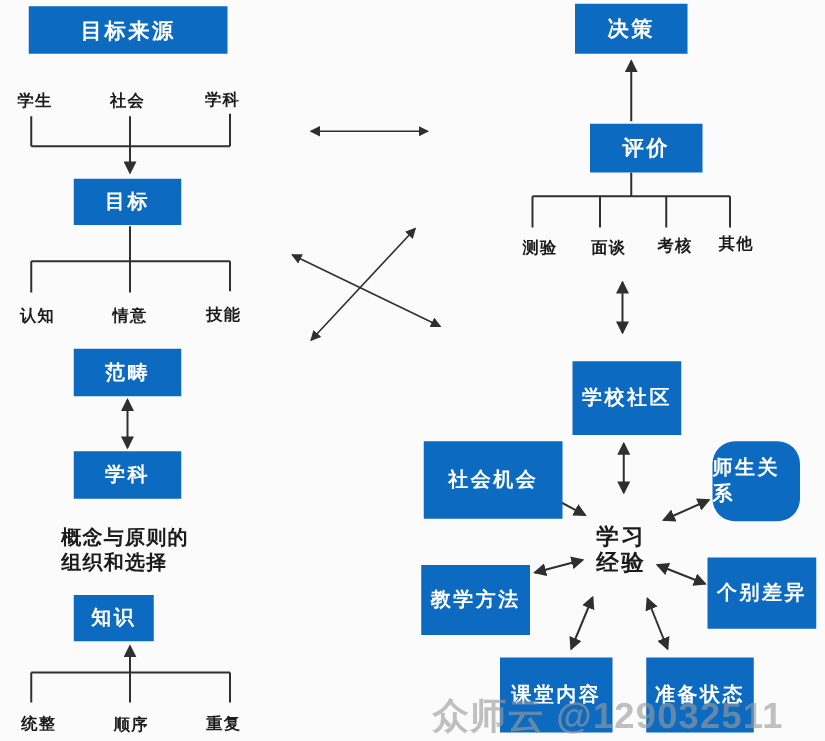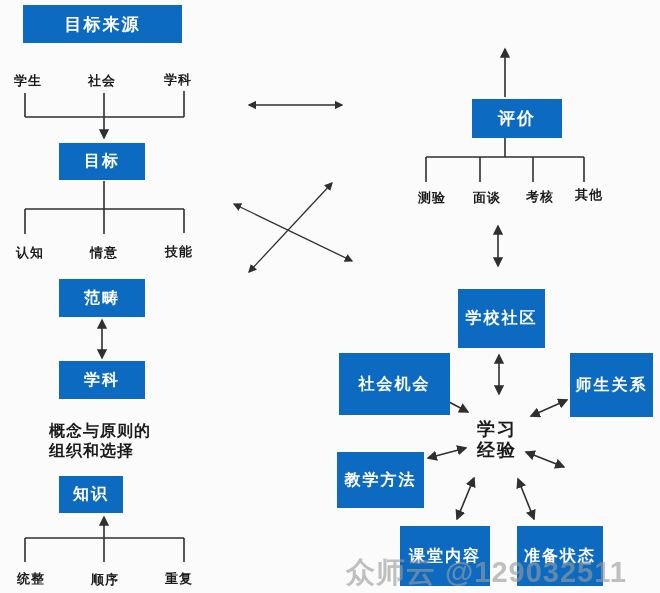--- a/index.html
+++ b/index.html
@@ -158,41 +158,43 @@
     <div>概念与原则的</div>
     <div>组织和选择</div>
   </div>
 
   <div class="bluebox" style="left:59px;top:476px;width:64px;height:37px;">知识</div>
 
   <span class="lbl" style="left:31px;top:579px;">统整</span>
   <span class="lbl" style="left:105px;top:580px;">顺序</span>
   <span class="lbl" style="left:179px;top:579px;">重复</span>
 
+  <div class="bluebox" style="left:460px;top:3px;width:90px;height:40px;font-size:17px;">决策</div>
 
   <div class="bluebox" style="left:472px;top:99px;width:90px;height:39px;font-size:17px;">评价</div>
 
   <span class="lbl" style="left:432px;top:198px;">测验</span>
   <span class="lbl" style="left:487px;top:198px;">面谈</span>
   <span class="lbl" style="left:540px;top:197px;">考核</span>
   <span class="lbl" style="left:589px;top:195px;">其他</span>
 
   <div class="bluebox" style="left:458px;top:289px;width:87px;height:59px;">学校社区</div>
 
   <div class="center-label" style="left:497px;top:419px;">
     <div>学习</div>
     <div>经验</div>
   </div>
 
   <div class="bluebox" style="left:339px;top:353px;width:111px;height:62px;">社会机会</div>
 
-  <div class="bluebox" style="left:570px;top:353px;width:83px;height:64px;">师生关系</div>
+  <div class="bluebox" style="left:570px;top:353px;width:70px;height:64px;border-radius:18px;">师生关系</div>
 
   <div class="bluebox" style="left:337px;top:452px;width:87px;height:56px;">教学方法</div>
 
+  <div class="bluebox" style="left:566px;top:446px;width:87px;height:57px;">个别差异</div>
 
   <div class="bluebox" style="left:400px;top:526px;width:90px;height:60px;">课堂内容</div>
 
   <div class="bluebox" style="left:517px;top:526px;width:86px;height:60px;">准备状态</div>
 
   <div class="watermark">众师云 @129032511</div>
 
 </div>
 
 </body></html>

